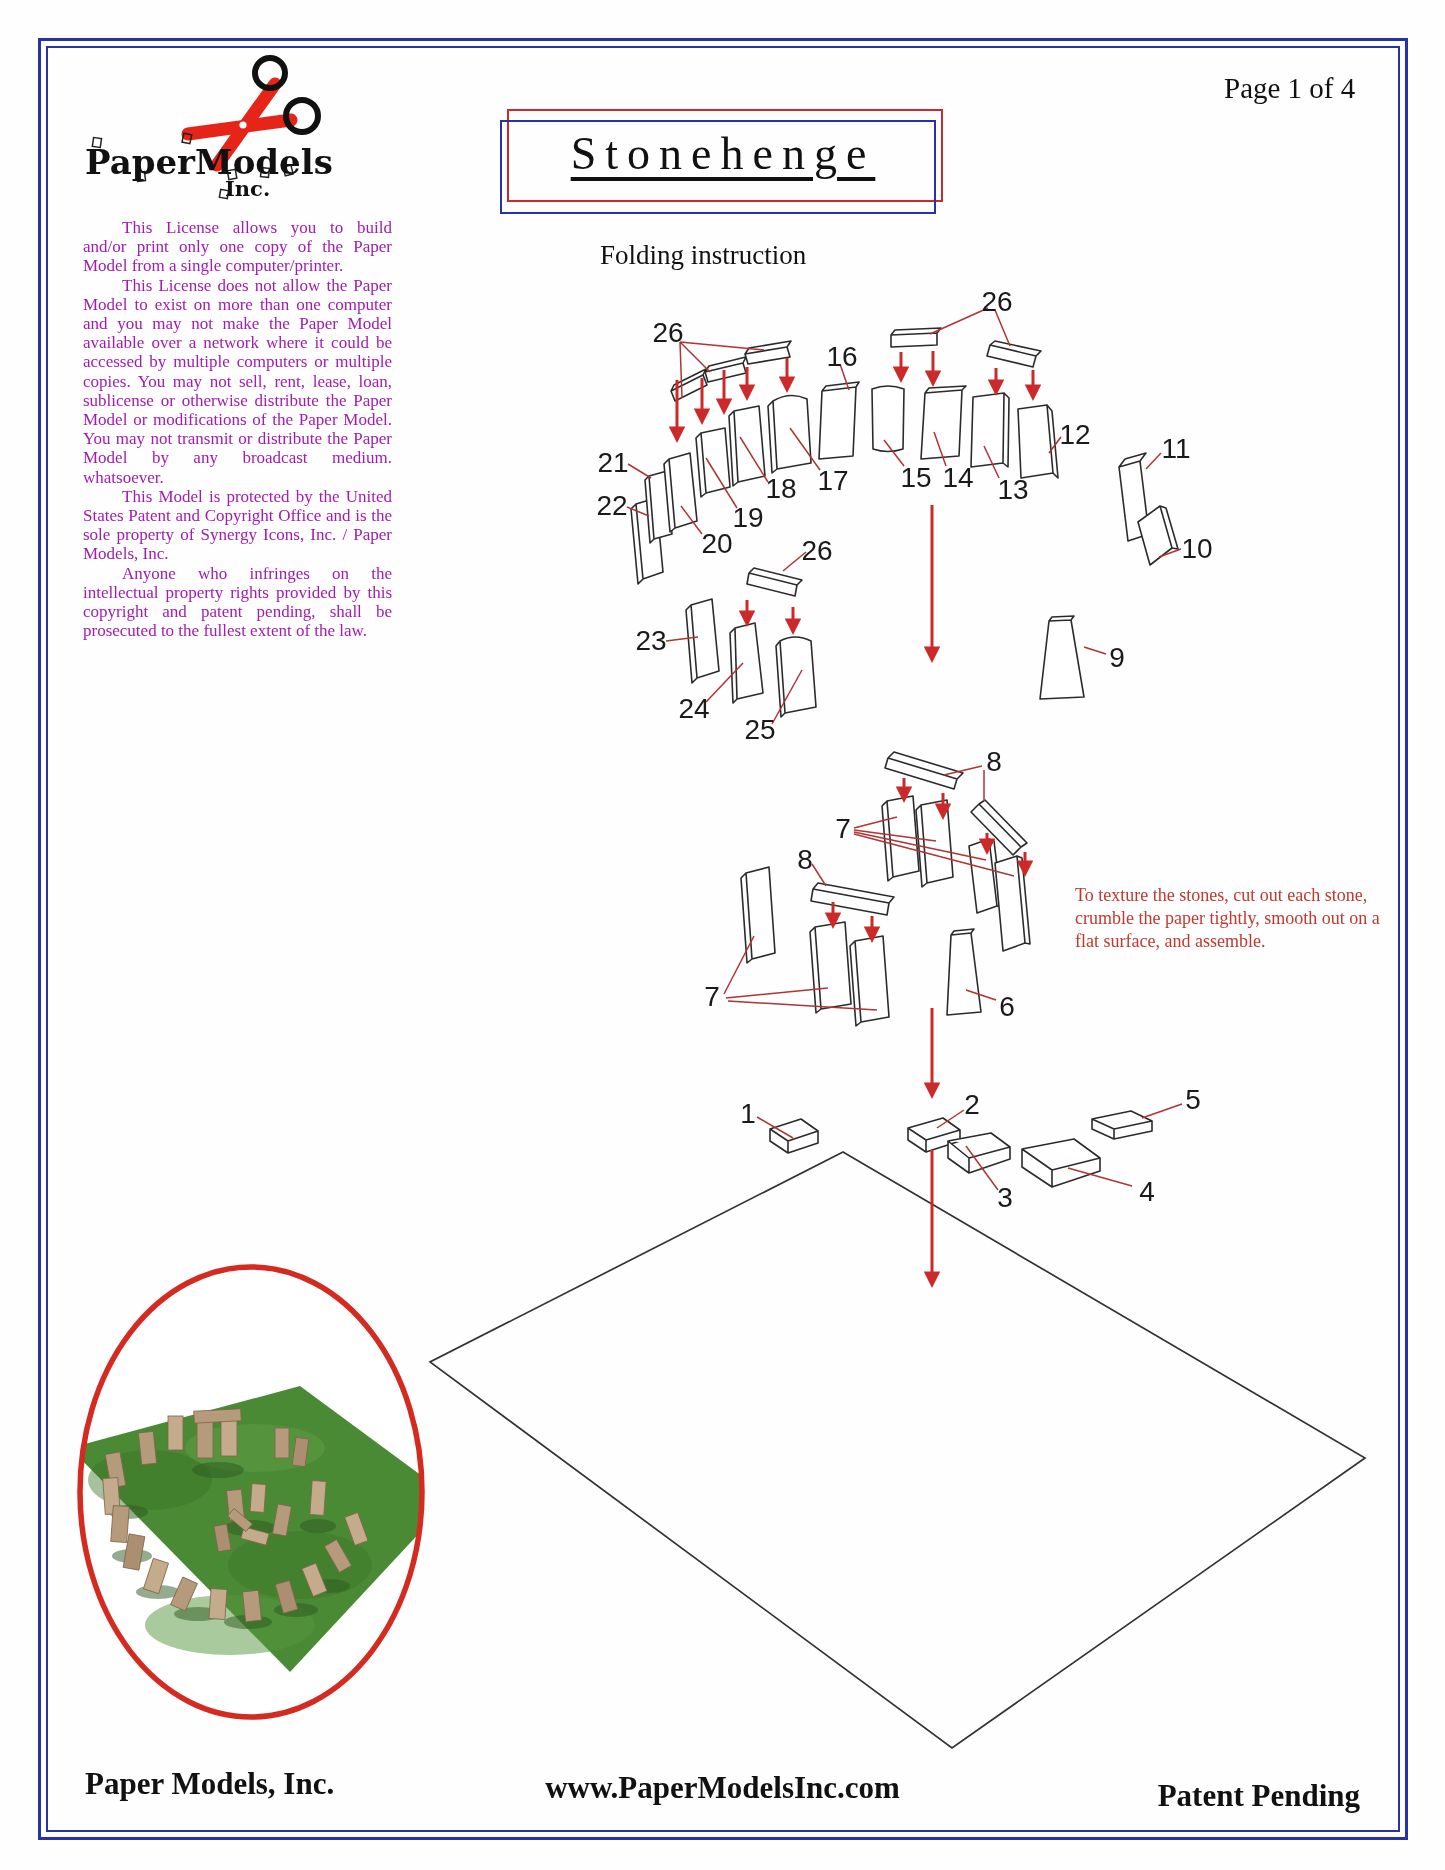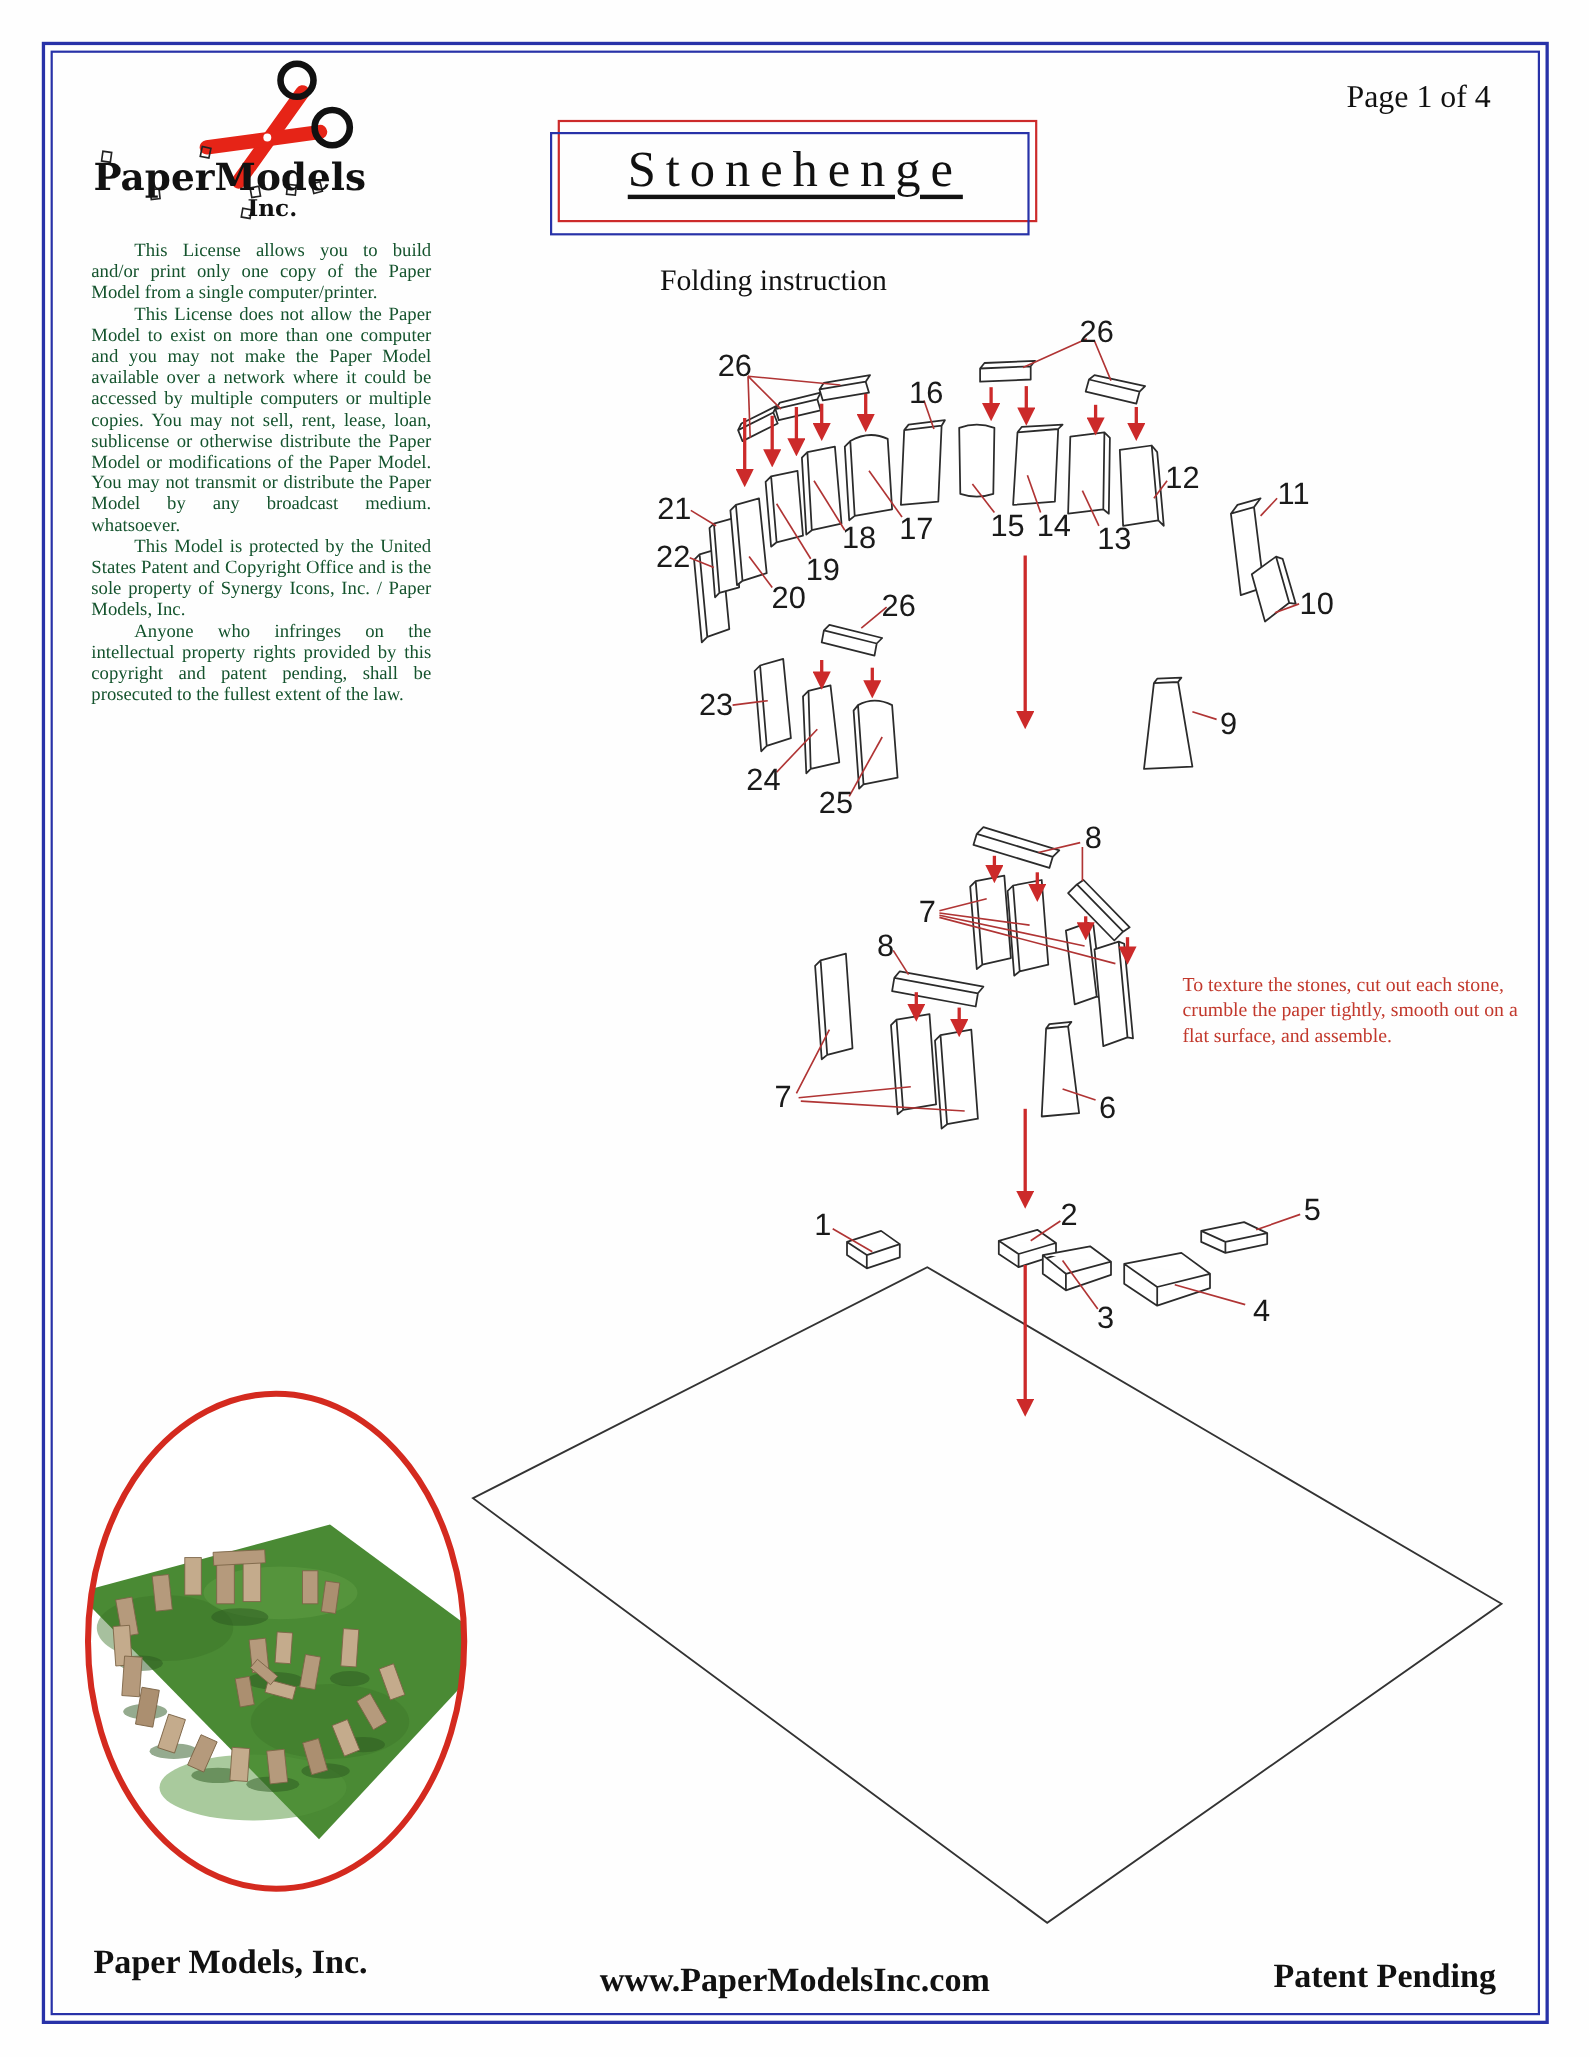--- a/index.html
+++ b/index.html
@@ -22,36 +22,36 @@
   .title-zone{position:absolute;left:500px;top:105px;width:450px;height:112px;}
   .title-red{position:absolute;left:7px;top:4px;width:432px;height:89px;border:2px solid #cc2a2a;}
   .title-blue{position:absolute;left:0px;top:15px;width:432px;height:90px;border:2px solid #2832a8;}
   .title-text{position:absolute;left:0px;top:22px;width:446px;text-align:center;
         font-size:46px;letter-spacing:9px;text-decoration:underline;
         text-underline-offset:8px;color:#111;}
   .page-num{position:absolute;left:1200px;top:72px;font-size:29px;color:#111;margin-left:24px;}
 
   
   .license{position:absolute;left:83px;top:218px;width:309px;font-size:17px;
-        line-height:19.2px;text-align:justify;color:#14532d;font-family:Liberation Serif, serif;}
+        line-height:19.2px;text-align:justify;color:#a21caf;font-family:Liberation Serif, serif;}
   .license p{margin:0;text-indent:2.3em;}
 
   .fold-heading{position:absolute;left:600px;top:240px;width:430px;text-align:left;
         font-size:27px;color:#111;}
 
   .diagram-svg{position:absolute;left:0;top:0;}
 
   .note{position:absolute;left:1075px;top:884px;width:320px;font-size:18px;
         line-height:23px;color:#c2382c;}
 
   
   .footer{position:absolute;left:85px;right:85px;top:1766px;height:44px;
         font-weight:bold;font-size:31px;color:#111;}
   .footer-left{position:absolute;left:0;top:0;}
-  .footer-center{position:absolute;left:0;right:0;top:16px;text-align:center;}
+  .footer-center{position:absolute;left:0;right:0;top:4px;text-align:center;}
   .footer-right{position:absolute;right:0;top:12px;font-family:Liberation Serif, serif;}
 
   .st{fill:#ffffff;stroke:#2b2b2b;stroke-width:1.6;stroke-linejoin:round;}
   .ld{stroke:#b03434;stroke-width:1.5;fill:none;}
   .ar{stroke:#cc2a2a;stroke-width:3;fill:none;}
   .lbl{font-family:"Liberation Sans",sans-serif;font-size:28px;fill:#1a1a1a;text-anchor:middle;}
   .sq{fill:none;stroke:#222;stroke-width:1.5;}
 </style>
 </head>
 <body>

